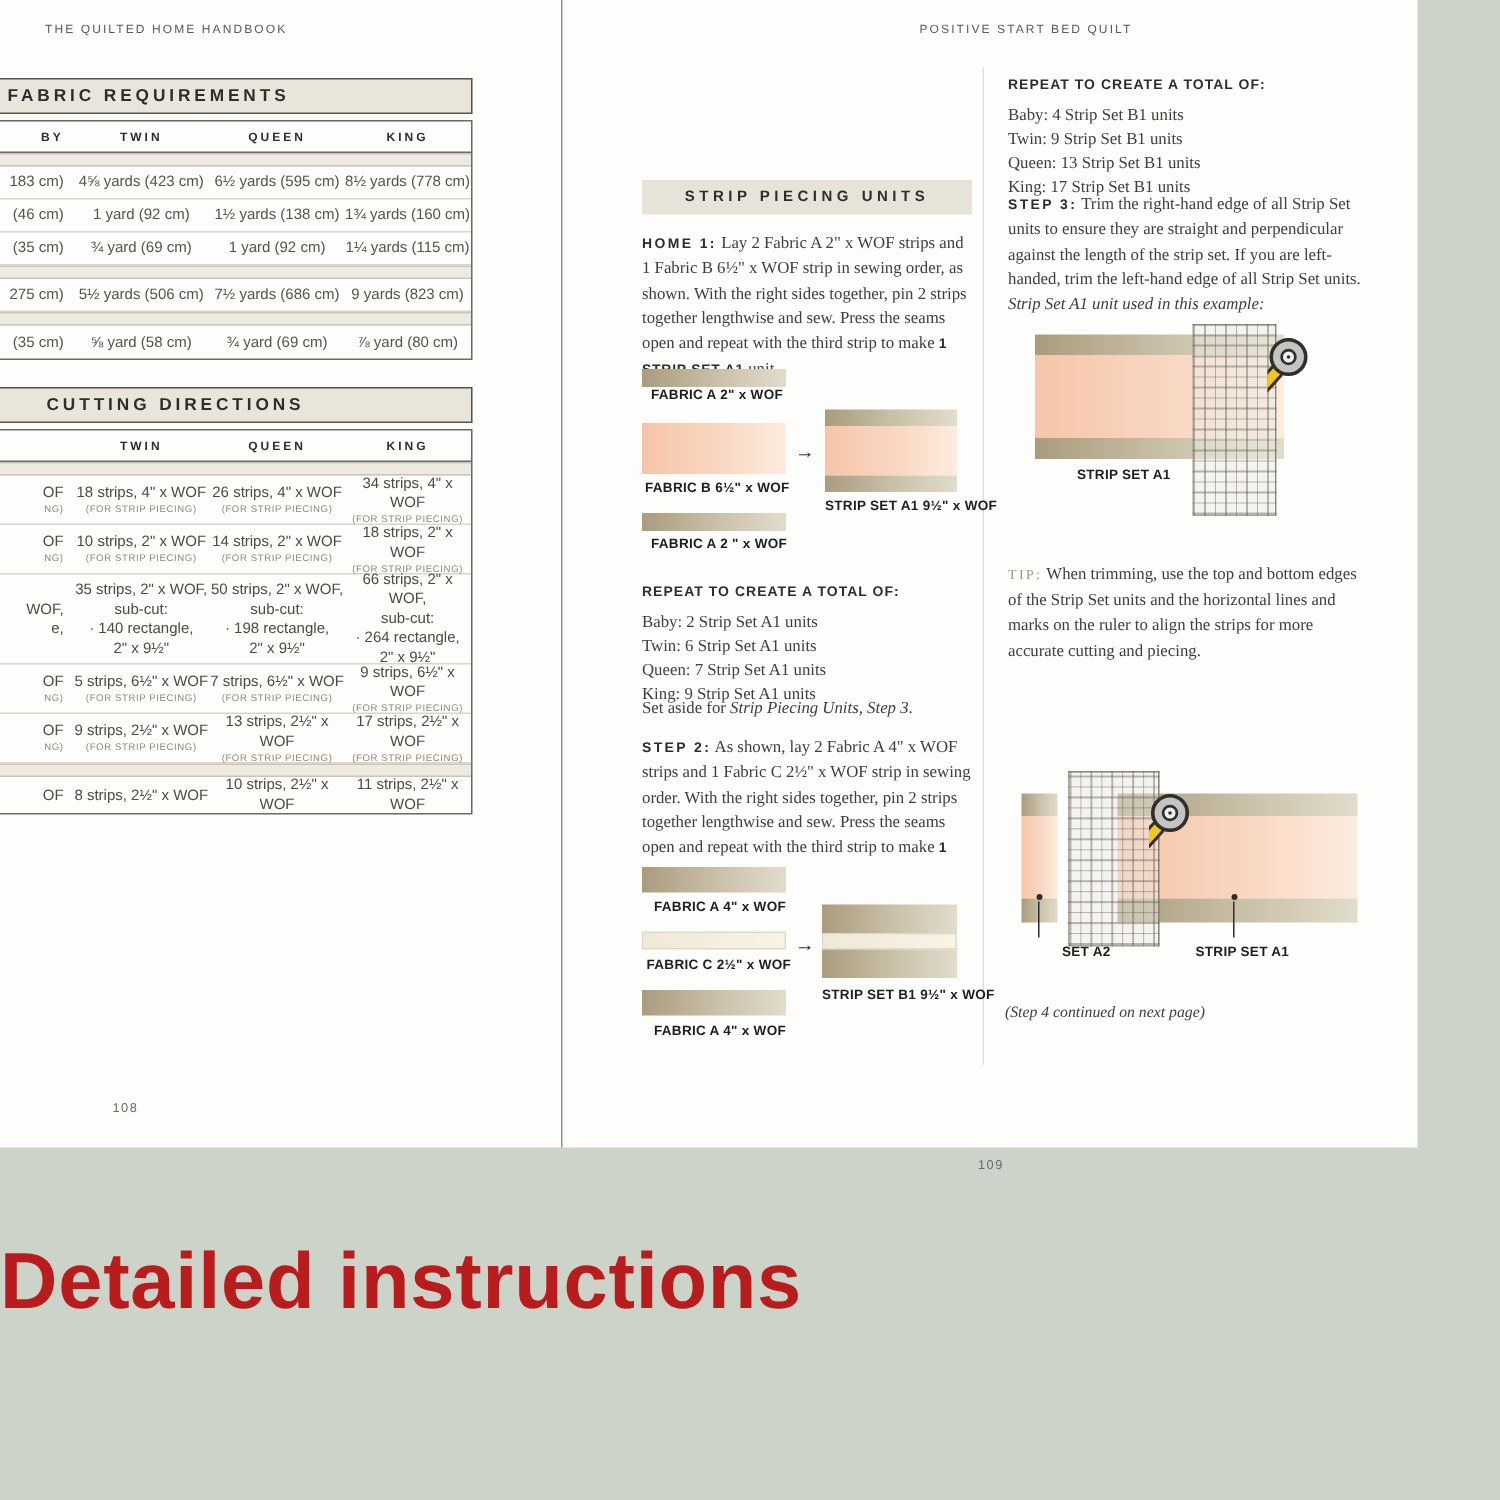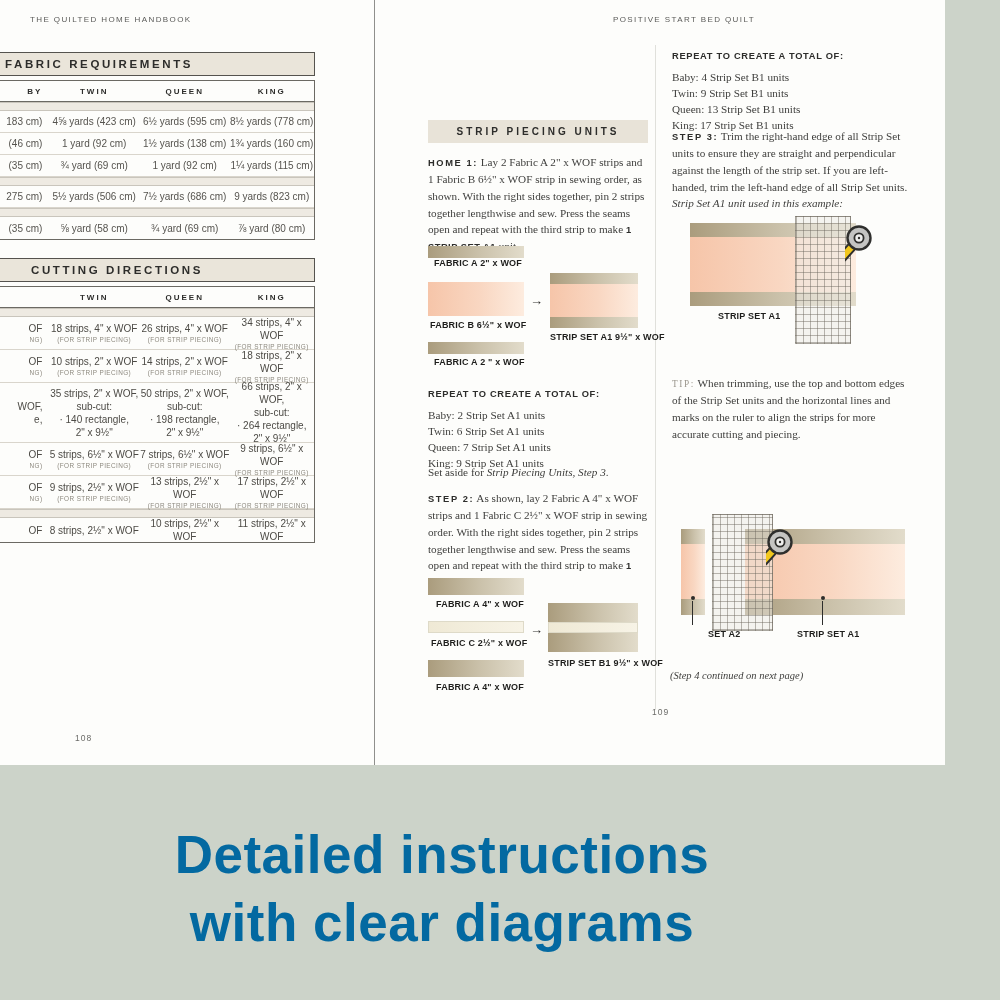--- a/index.html
+++ b/index.html
@@ -52,21 +52,21 @@
   .ruler { position:absolute; background-color:rgba(236,234,228,0.5);
            background-image:repeating-linear-gradient(0deg, rgba(105,100,90,0.45) 0 1px, transparent 1px 7px),
                             repeating-linear-gradient(90deg, rgba(105,100,90,0.45) 0 1px, transparent 1px 7px);
            border:1px solid rgba(105,100,90,0.55); z-index:3; }
   .cutter { position:absolute; z-index:4; }
   .dot { position:absolute; width:4px; height:4px; border-radius:50%; background:#2d2d2b; z-index:5; }
   .leader { position:absolute; width:1px; background:#2d2d2b; z-index:5; }
   .continued { position:absolute; font-family:"Liberation Serif",serif; font-style:italic; font-size:10.5px; color:#3e3e3c; }
 
   
-  .caption { position:absolute; left:0; top:821px; width:884px; text-align:center; font-weight:600; font-size:53px; line-height:1.28; color:#0369a1; letter-spacing:0.5px; }
+  .caption { position:absolute; left:0; top:821px; width:884px; text-align:left; font-weight:600; font-size:53px; line-height:1.28; color:#b91c1c; letter-spacing:0.5px; }
 </style>
 </head>
 <body>
 
 <div class="book">
   <div class="spine"></div>
   <div class="colrule"></div>
 
   <div class="run-head" style="left:30px; top:15px;">THE QUILTED HOME HANDBOOK</div>
   <div class="pagenum" style="left:75px; top:733px;">108</div>
@@ -238,21 +238,21 @@
       <div class="c2">
         <span class="cd-main">10 strips, 2½" x WOF</span>
       </div>
       <div class="c3">
         <span class="cd-main">11 strips, 2½" x WOF</span>
       </div>
     </div>
   </div>
 
   <div class="run-head" style="left:613px; top:15px;">POSITIVE START BED QUILT</div>
-  <div class="pagenum" style="left:652px; top:707px;">109</div>
+  <div class="pagenum" style="left:652px; top:771px;">109</div>
 
 
   <div class="spu-box">STRIP PIECING UNITS</div>
 
   <p class="para w-mid" style="top:154px;">
     <span class="step-label">HOME 1:</span><span> Lay 2 Fabric A 2" x WOF strips and 1 Fabric B 6½" x WOF strip in sewing order, as shown. With the right sides together, pin 2 strips together lengthwise and sew. Press the seams open and repeat with the third strip to make </span><span class="sc-bold">1 STRIP SET A1</span><span> unit.</span>
   </p>
 
   <div class="strip tan" style="left:428px; top:246px; width:96px; height:12px;"></div>
   <div class="fab-label" style="left:434px; top:258px;">FABRIC A  2" x WOF</div>
@@ -357,14 +357,13 @@
   <div class="dot" style="left:821px; top:596px;"></div>
   <div class="leader" style="left:822px; top:601px; height:24px;"></div>
   <div class="fab-label" style="left:681px; top:629px;margin-left:27px;">SET A2</div>
   <div class="fab-label" style="left:797px; top:629px;">STRIP SET A1</div>
 
   <div class="continued" style="left:670px; top:670px;">(Step 4 continued on next page)</div>
 </div>
 
 <div class="caption">
   <div>Detailed instructions</div>
-  <div>with clear diagrams</div>
 </div>
 
 </body></html>

